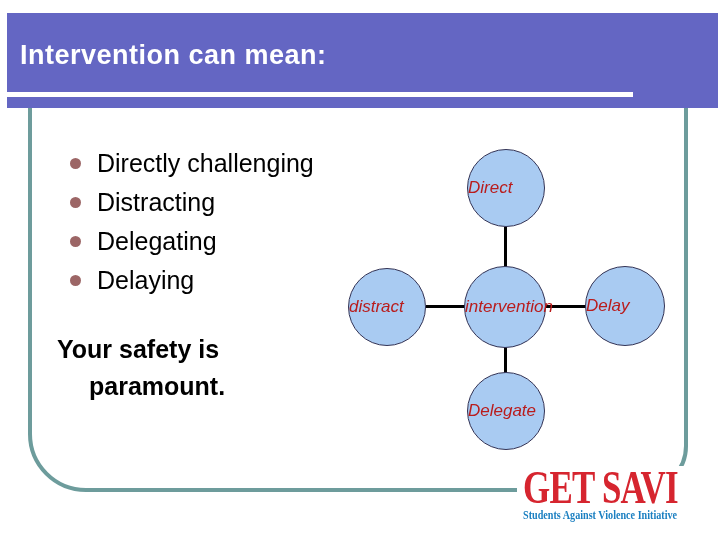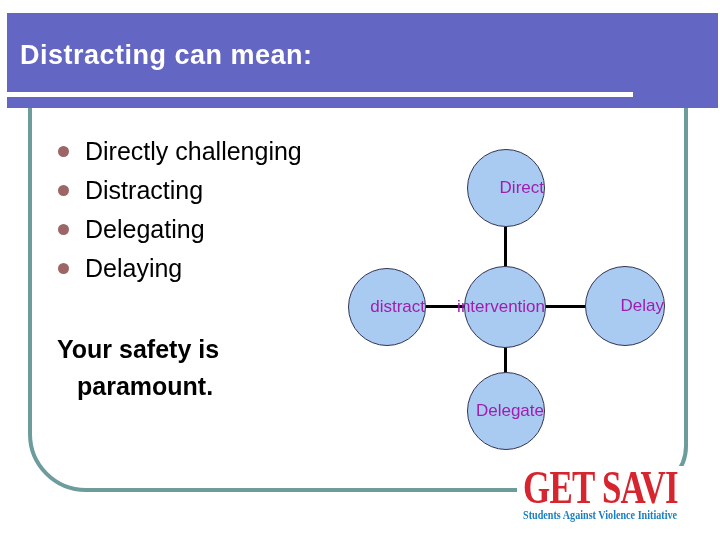--- a/index.html
+++ b/index.html
@@ -20,42 +20,42 @@
   }
   .header-title{
     position:absolute;left:13px;top:27px;
     font-size:27px;font-weight:bold;color:#ffffff;letter-spacing:0.5px;
   }
   .header-underline{
     position:absolute;left:3px;top:92px;width:630px;height:5px;background:#ffffff;
   }
   
   .bullet-list{
-    position:absolute;left:58px;top:132px;margin:0;padding:0;list-style:none;
+    position:absolute;left:58px;top:132px;margin:12px;padding:0;list-style:none;
   }
   .bullet-item{display:flex;align-items:center;height:39px;}
   .dot{
     width:11px;height:11px;border-radius:50%;background:#9c6666;
     margin-right:16px;flex:0 0 auto;
   }
   .bullet-text{font-size:25px;color:#000000;white-space:nowrap;}
   
   .safety{position:absolute;left:57px;top:331px;font-size:25px;font-weight:bold;
     color:#000000;line-height:37px;}
-  .safety .s2{margin-left:20px;}
+  .safety .s2{margin-left:32px;}
   
   .edge{position:absolute;background:#000000;}
   .edge-top{left:504px;top:227px;width:3px;height:41px;}
   .edge-bottom{left:504px;top:347px;width:3px;height:42px;}
   .edge-left{left:426px;top:305px;width:39px;height:3px;}
   .edge-right{left:545px;top:305px;width:41px;height:3px;}
   .node{
     position:absolute;border-radius:50%;background:#a9cbf2;border:1px solid #333355;
-    display:flex;align-items:center;justify-content:flex-end;
-    font-size:17px;color:#a21caf;box-sizing:border-box;
+    display:flex;align-items:center;justify-content:flex-start;
+    font-size:17px;color:#b91c1c;box-sizing:border-box;font-style:italic;
   }
   .node span{white-space:nowrap;}
   .node-direct{left:467px;top:149px;width:78px;height:78px;}
   .node-distract{left:348px;top:268px;width:78px;height:78px;}
   .node-intervention{left:464px;top:266px;width:82px;height:82px;}
   .node-delay{left:585px;top:266px;width:80px;height:80px;}
   .node-delegate{left:467px;top:372px;width:78px;height:78px;}
   
   .logo{
     position:absolute;left:517px;top:466px;background:#ffffff;
@@ -73,21 +73,21 @@
   }
 </style>
 </head>
 <body>
 
 <div class="slide">
 
   <div class="content-border"></div>
 
   <div class="header-bar">
-    <div class="header-title">Distracting can mean:</div>
+    <div class="header-title">Intervention can mean:</div>
   </div>
   <div class="header-underline"></div>
 
   <ul class="bullet-list">
     <li class="bullet-item">
       <span class="dot"></span>
       <span class="bullet-text">Directly challenging</span>
     </li>
     <li class="bullet-item">
       <span class="dot"></span>

